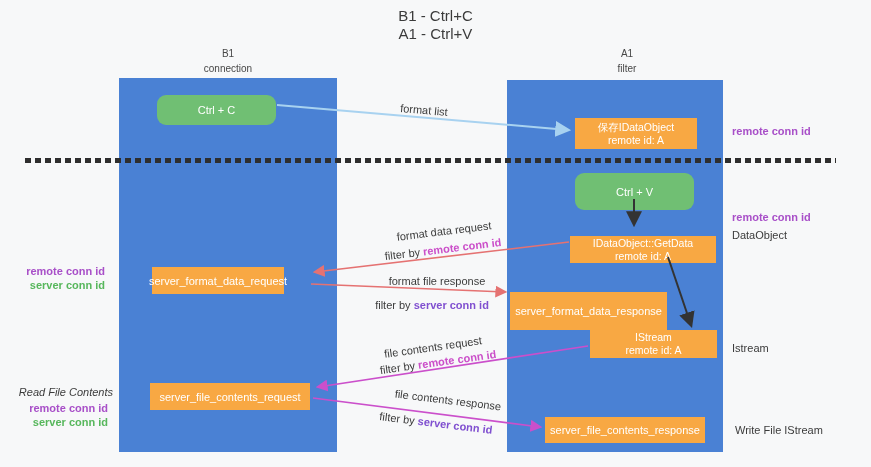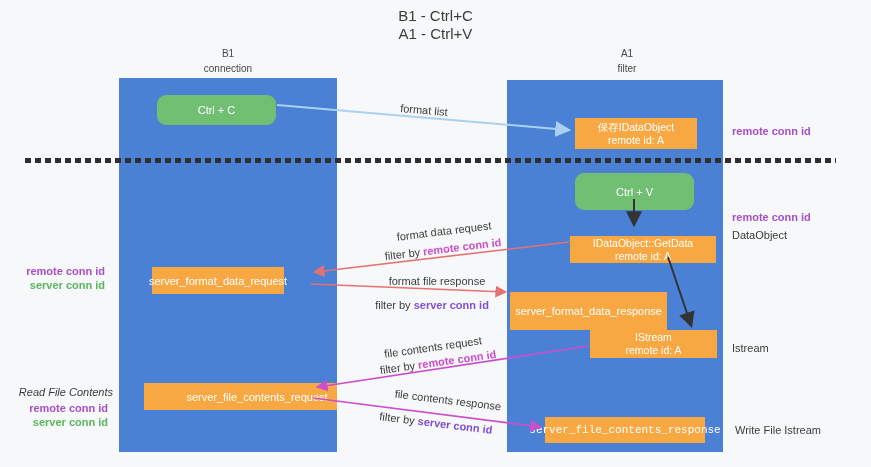--- a/index.html
+++ b/index.html
@@ -88,25 +88,25 @@
 
   <div class="abs box orange" style="left:510px;top:284px;width:157px;height:38px;margin-top:8px;">
     <span>server_format_data_response</span>
   </div>
 
   <div class="abs box orange two-line" style="left:590px;top:330px;width:127px;height:28px;">
     <div>IStream</div>
     <div>remote id: A</div>
   </div>
 
-  <div class="abs box orange" style="left:144px;top:383px;width:160px;height:27px;padding-left:33px;">
+  <div class="abs box orange" style="left:150px;top:383px;width:160px;height:27px;">
     <span>server_file_contents_request</span>
   </div>
 
-  <div class="abs box orange" style="left:545px;top:417px;width:160px;height:26px;font-family:Liberation Mono, monospace;">
+  <div class="abs box orange" style="left:545px;top:417px;width:160px;height:26px;">
     <span>server_file_contents_response</span>
   </div>
 
   <svg class="arrows" width="871" height="467" viewBox="0 0 871 467">
     <defs>
       <marker id="m-blk" viewBox="0 0 10 10" markerWidth="8" markerHeight="8" refX="8" refY="5" orient="auto">
           <path d="M0,0 L10,5 L0,10 Z" class="f-blk"></path>
         </marker>
       <marker id="m-red" viewBox="0 0 10 10" markerWidth="7.5" markerHeight="7.5" refX="8" refY="5" orient="auto">
           <path d="M0,0 L10,5 L0,10 Z" class="f-red"></path>
@@ -146,21 +146,21 @@
 
   <div class="abs flow-label rot-p7" style="left:448px;top:400px;">file contents response</div>
   <div class="abs flow-label rot-p7" style="left:436px;top:423px;">
     <span>filter by </span><span class="b-server">server conn id</span>
   </div>
 
   <div class="abs side-label right-side conn-purple" style="left:732px;top:125px;">remote conn id</div>
   <div class="abs side-label right-side conn-purple" style="left:732px;top:211px;">remote conn id</div>
   <div class="abs side-label right-side" style="left:732px;top:229px;">DataObject</div>
   <div class="abs side-label right-side" style="left:732px;top:342px;">Istream</div>
-  <div class="abs side-label right-side" style="left:735px;top:424px;">Write File Istream</div>
+  <div class="abs side-label right-side" style="left:735px;top:424px;">Write File IStream</div>
 
   <div class="abs side-label left-side conn-purple" style="right:766px;top:265px;">remote conn id</div>
   <div class="abs side-label left-side conn-green" style="right:766px;top:279px;">server conn id</div>
   <div class="abs side-label left-side" style="right:758px;top:386px;font-style:italic;">Read File Contents</div>
   <div class="abs side-label left-side conn-purple" style="right:763px;top:402px;">remote conn id</div>
   <div class="abs side-label left-side conn-green" style="right:763px;top:416px;">server conn id</div>
 
 </div>
 
 </body></html>

